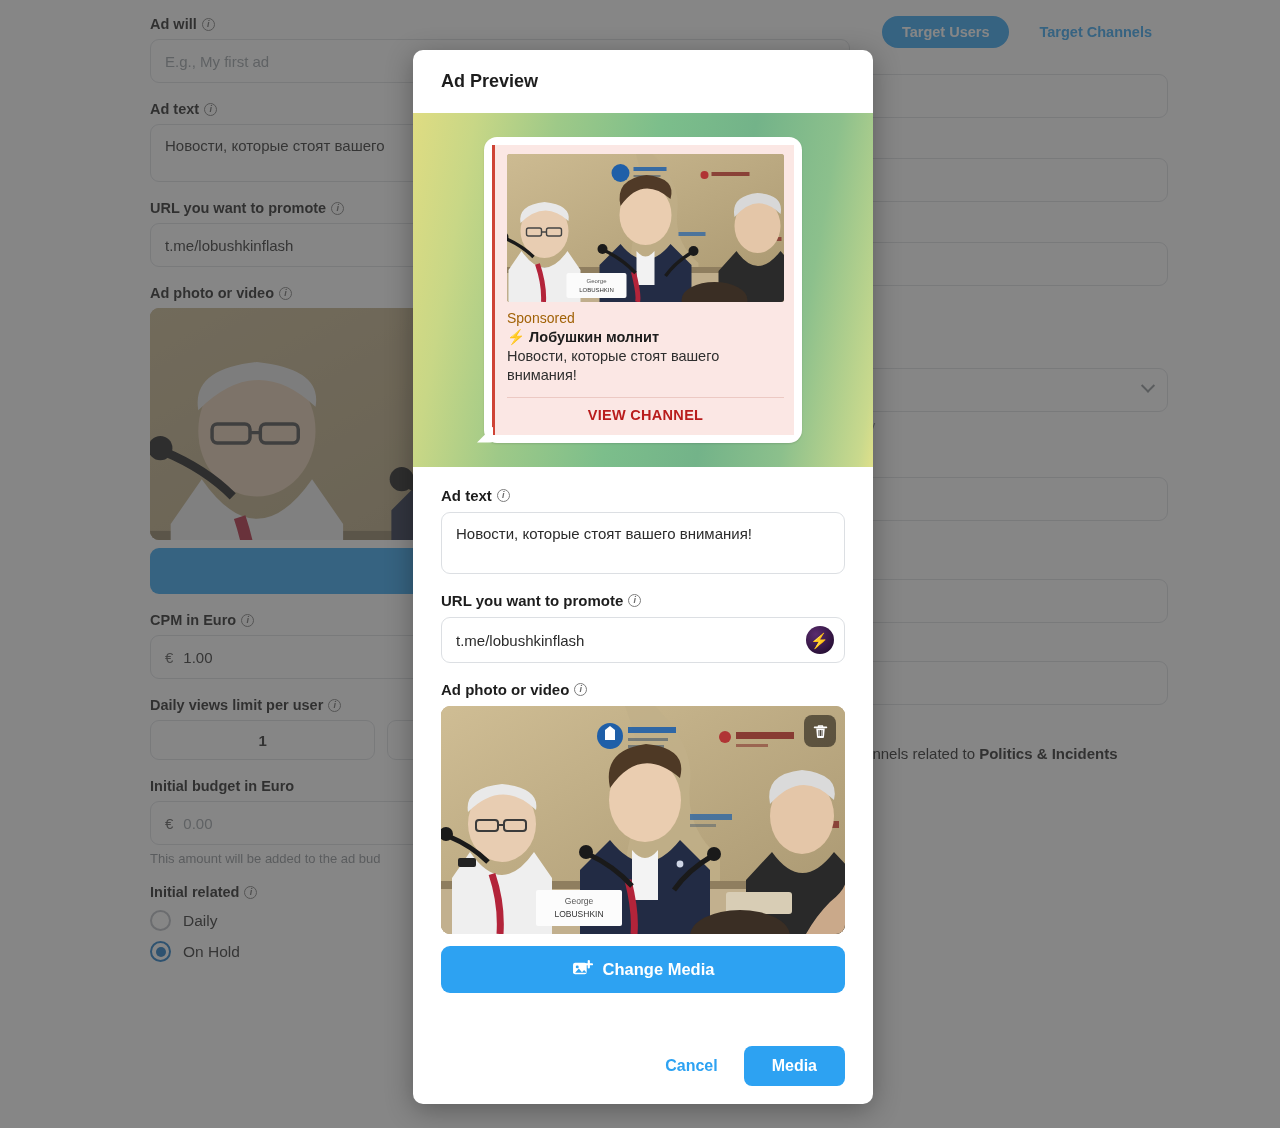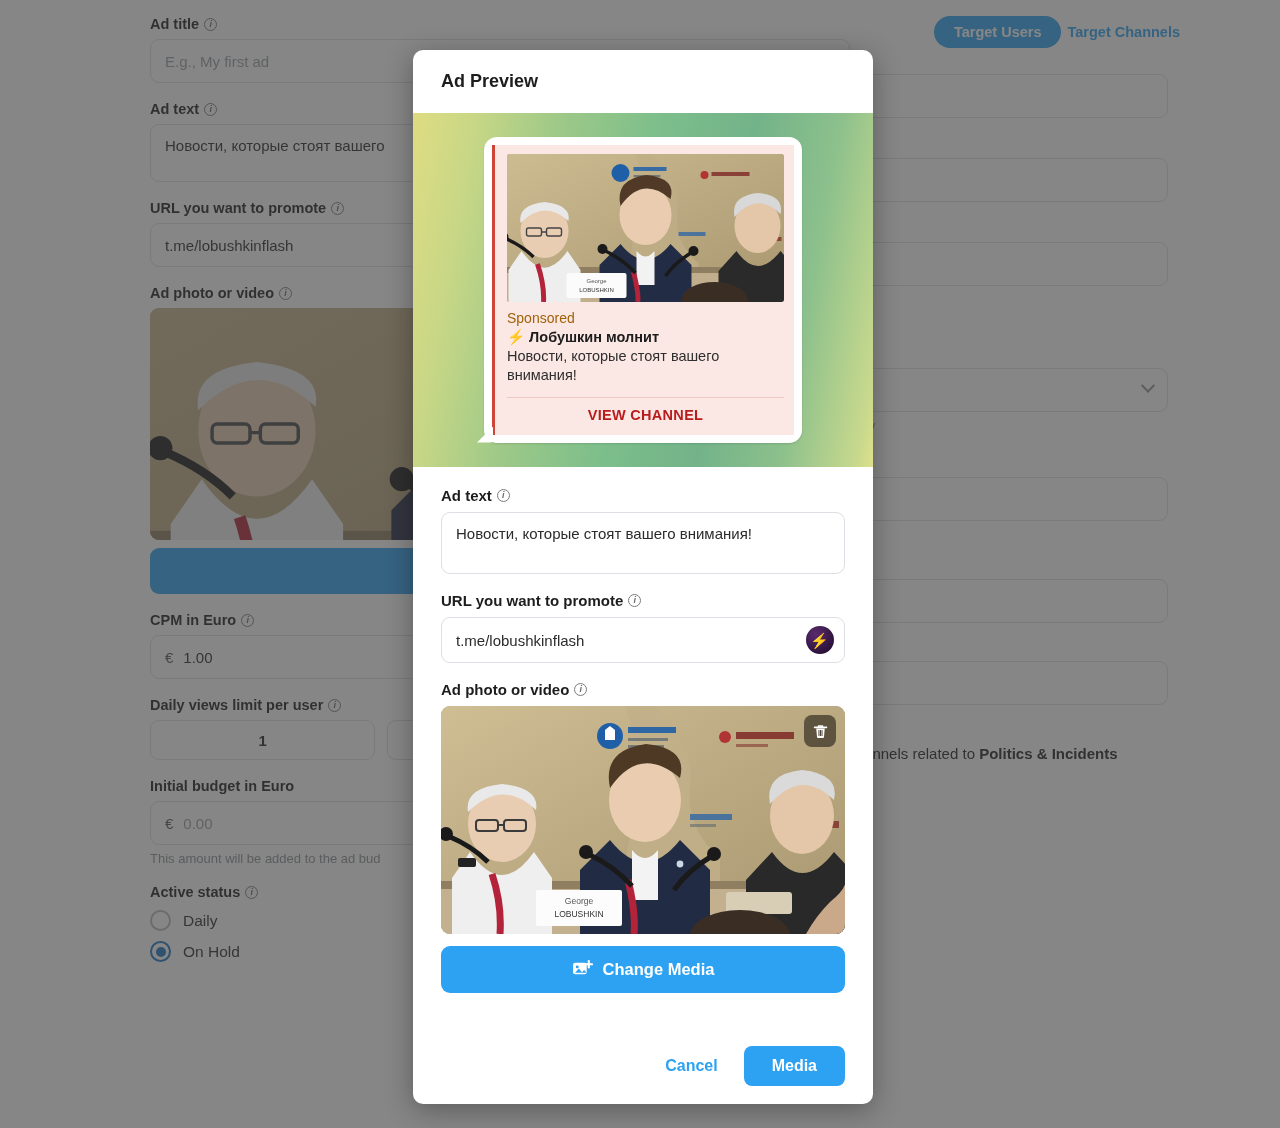--- a/index.html
+++ b/index.html
@@ -177,25 +177,25 @@
     content: "";
     width: 10px; height: 10px;
     border-radius: 50%;
     background: #1878c4;
   }
   .radio-label { font-size: 15.5px; color: #2b2b2b; }
 
   
   .tabs-row {
     position: absolute;
-    right: 100px;
+    right: 128px;
     top: 16px;
     display: flex;
     align-items: center;
-    gap: 6px;
+    gap: 30px;
   }
   .tab-pill {
     background: #2da2f2;
     color: #fff;
     font-size: 14.5px;
     font-weight: bold;
     padding: 8px 20px;
     border-radius: 18px;
     cursor: pointer;
   }
@@ -500,21 +500,21 @@
 </head>
 <body>
 
 <div id="page-root">
   <div class="bg-content">
 
     <div class="col-left">
 
       <div class="field-block">
         <div class="field-label">
-          <span>Ad title</span>
+          <span>Ad will</span>
           <span class="info-icon"></span>
         </div>
         <div class="text-input placeholder">E.g., My first ad</div>
       </div>
 
       <div class="field-block">
         <div class="field-label">
           <span>Ad text</span>
           <span class="info-icon"></span>
         </div>
@@ -623,21 +623,21 @@
         </div>
         <div class="text-input euro-input">
           <span class="euro-sign">€</span>
           <span style="color:#9aa0a6">0.00</span>
         </div>
         <div class="hint-text">This amount will be added to the ad bud</div>
       </div>
 
       <div class="field-block">
         <div class="field-label">
-          <span>Active status</span>
+          <span>Initial related</span>
           <span class="info-icon"></span>
         </div>
         <div class="radio-row">
           <span class="radio-outer"></span>
           <span class="radio-label">Daily</span>
         </div>
         <div class="radio-row">
           <span class="radio-outer checked"></span>
           <span class="radio-label">On Hold</span>
         </div>

